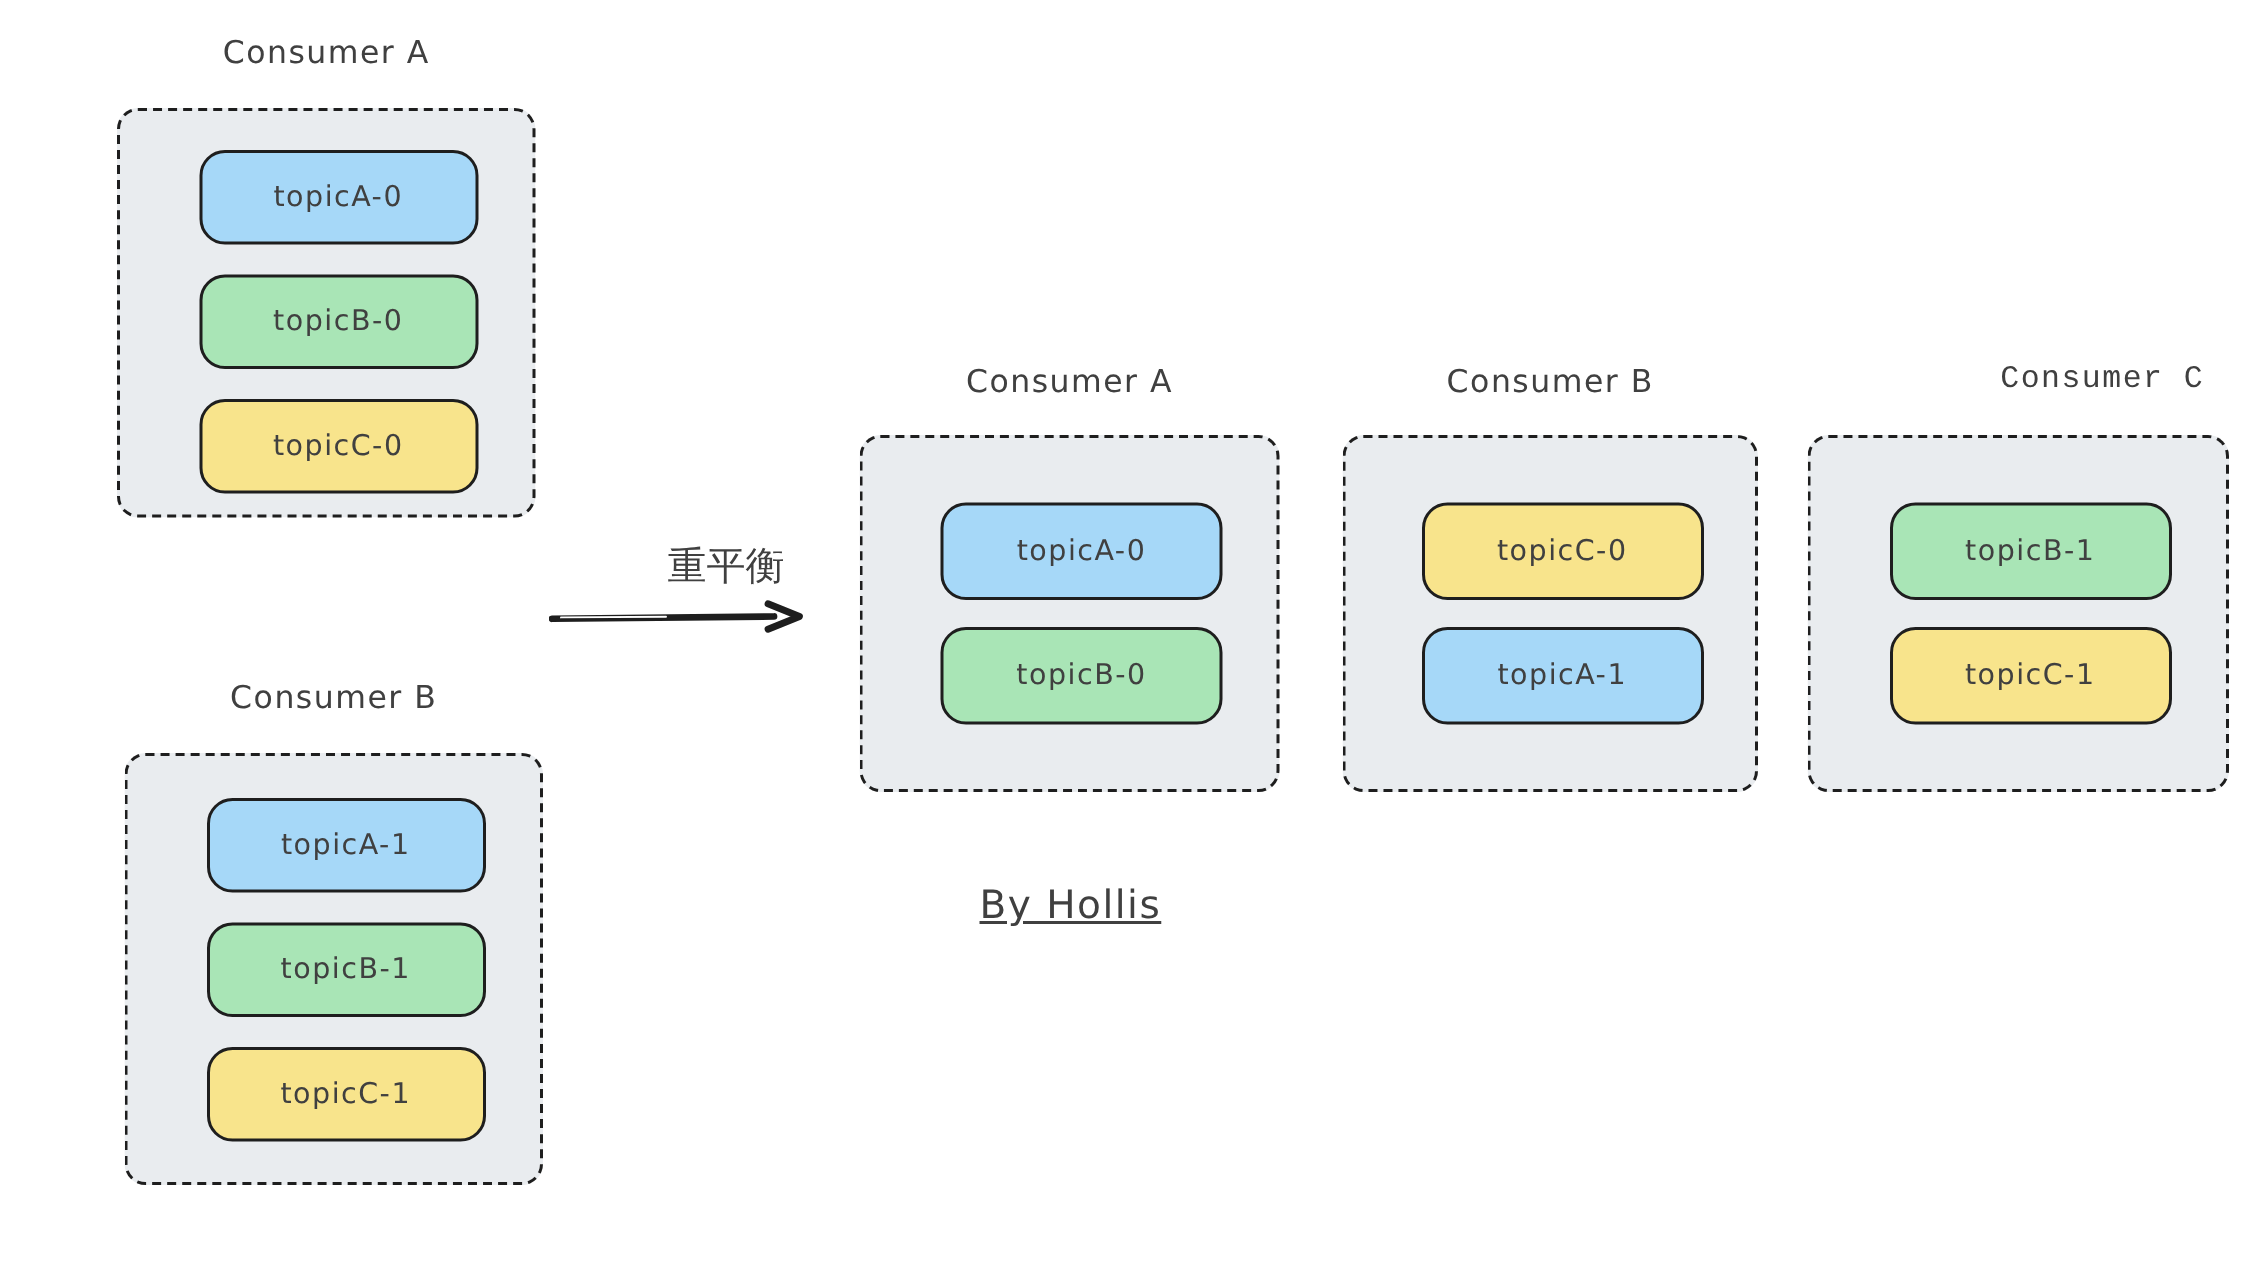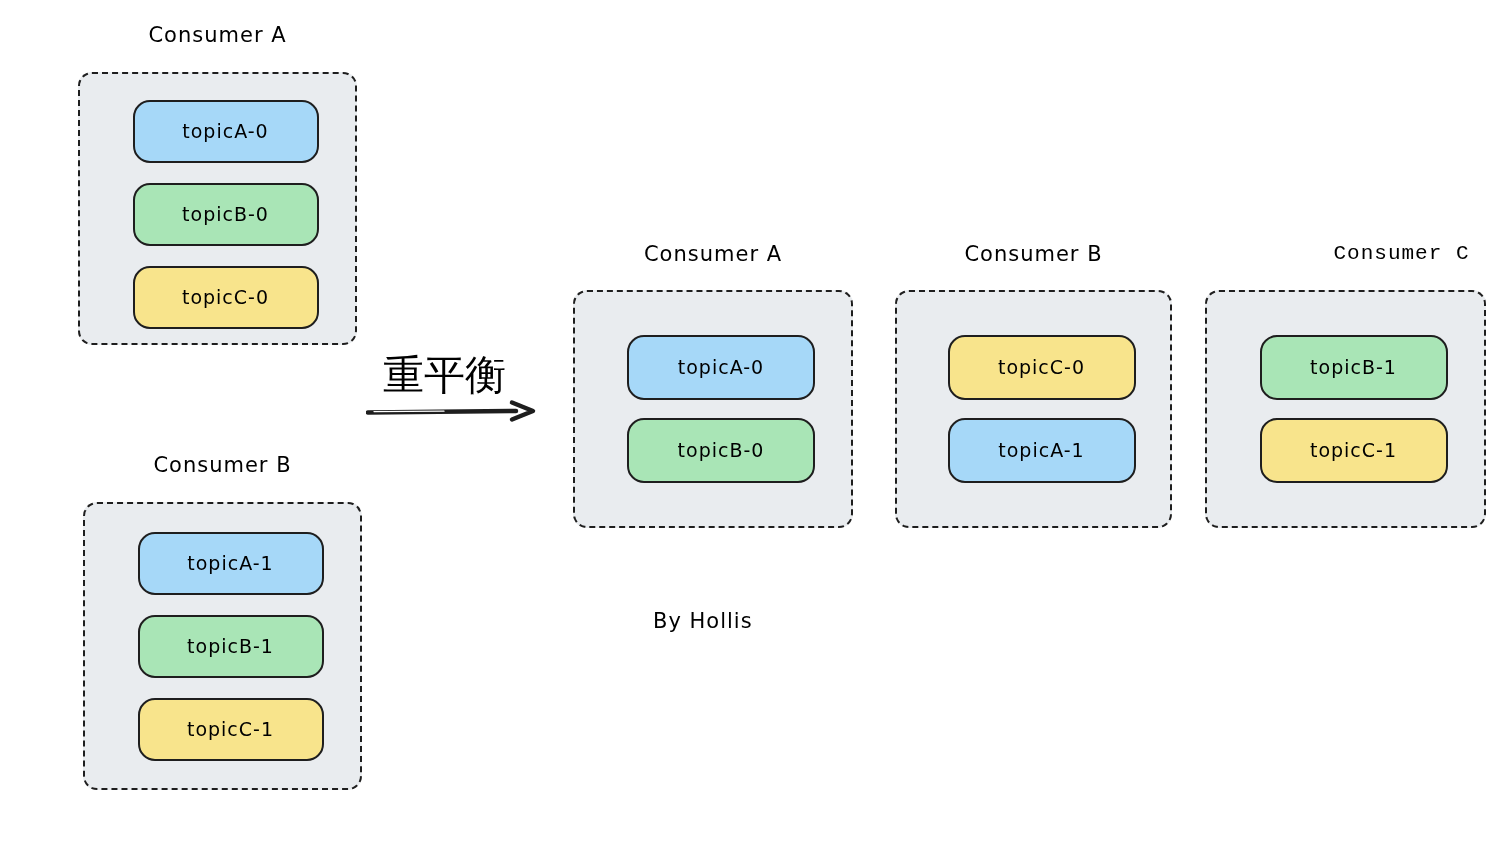--- a/index.html
+++ b/index.html
@@ -7,21 +7,21 @@
     padding: 0;
     background: #ffffff;
   }
   .canvas {
     position: relative;
     width: 1512px;
     height: 850px;
     background: #ffffff;
     overflow: hidden;
     font-family: "DejaVu Sans", "Liberation Sans", sans-serif;
-    color: #000000;
+    color: #404040;
   }
   .group-title {
     position: absolute;
     text-align: center;
     font-size: 21px;
     letter-spacing: 1px;
     line-height: 26px;
     white-space: nowrap;
   }
   .group-container {
@@ -52,38 +52,38 @@
   .cont-before-b { left: 83px;  top: 502px; width: 279px; height: 288px; padding-top: 27.5px; gap: 20px; }
   .cont-after    { top: 290px; height: 238px; padding-top: 42.5px; gap: 18px; }
   .cont-after-a  { left: 573px;  width: 280px; }
   .cont-after-b  { left: 895px;  width: 277px; }
   .cont-after-c  { left: 1205px; width: 281px; }
   .arrow-label {
     position: absolute;
     left: 383px;
     top: 360px;
     width: 140px;
-    text-align: left;
-    font-size: 41px;
+    text-align: right;
+    font-size: 26px;
     line-height: 36px;
     white-space: nowrap;
-    font-family: Liberation Mono, monospace;
   }
   .arrow-svg {
     position: absolute;
     left: 366px;
     top: 398px;
   }
   .credit {
     position: absolute;
     left: 653px;
-    top: 609px;
-    font-size: 21px;
+    top: 589px;
+    font-size: 26px;
     letter-spacing: 1px;
     white-space: nowrap;
+    text-decoration: underline;
   }
 </style>
 </head>
 <body>
 
 <div class="canvas">
 
   <div class="group-title" style="left:78px; top:22px; width:279px;">Consumer A</div>
   <div class="group-container before cont-before-a">
     <div class="pbox" style="background-color: rgb(166, 216, 248);">topicA-0</div>

